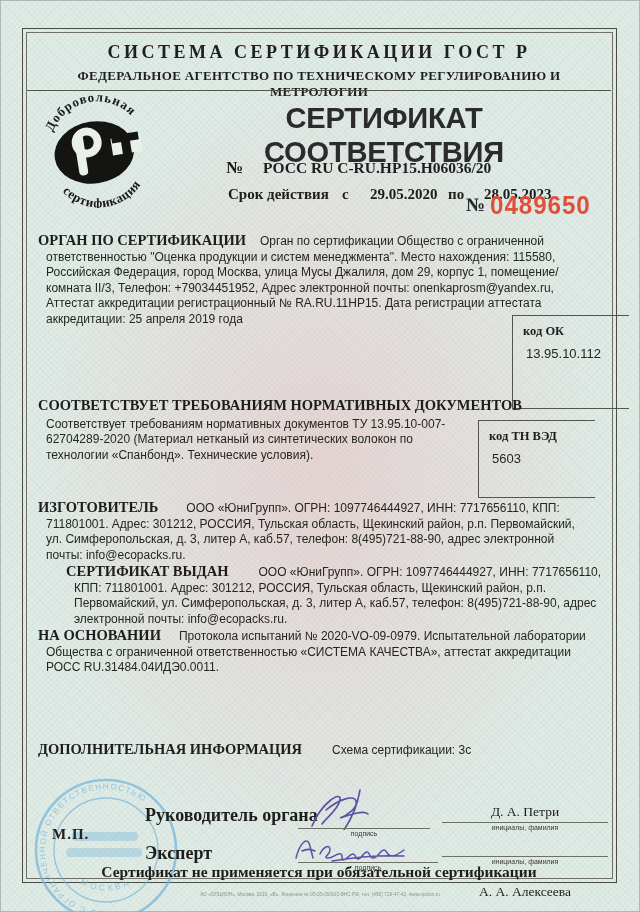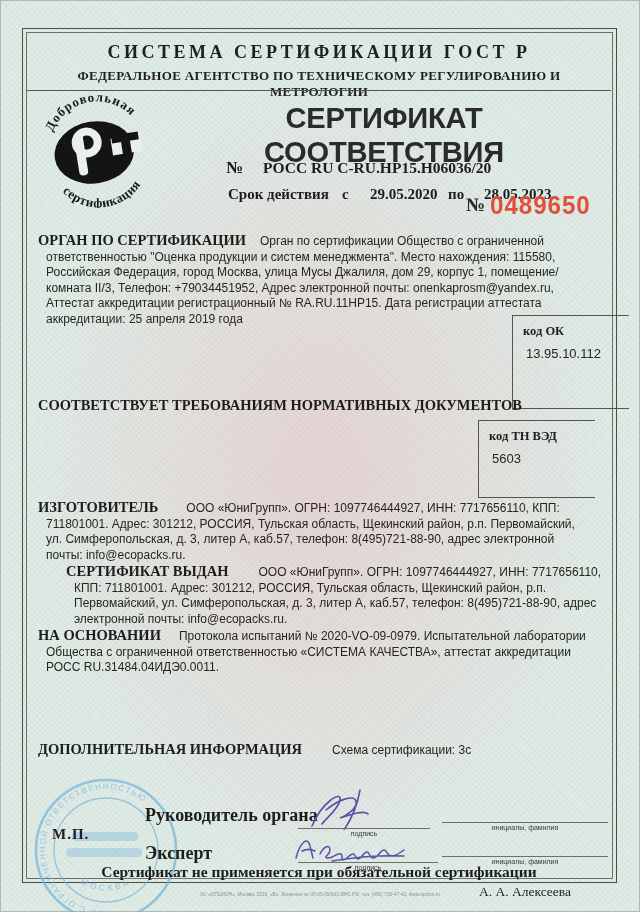--- a/index.html
+++ b/index.html
@@ -106,20 +106,23 @@
   <div class="abs sec" style="left:38px;top:231px;width:546px;">
     <p class="body"><span class="seclabel" style="margin-right:14px;">ОРГАН ПО СЕРТИФИКАЦИИ</span><span>Орган по сертификации Общество с ограниченной ответственностью "Оценка продукции и систем менеджмента". Место нахождения: 115580, Российская Федерация, город Москва, улица Мусы Джалиля, дом 29, корпус 1, помещение/комната II/3, Телефон: +79034451952, Адрес электронной почты: onenkaprosm@yandex.ru, Аттестат аккредитации регистрационный № RA.RU.11НР15. Дата регистрации аттестата аккредитации: 25 апреля 2019 года</span></p>
   </div>
 
   <div class="abs codebox" style="left:478px;top:315px;width:116px;height:92px;margin-left:34px;">
     <div class="codelabel">код ОК</div>
     <div class="codeval">13.95.10.112</div>
   </div>
 
   <div class="abs seclabel" style="left:38px;top:397px;margin-left:0;">СООТВЕТСТВУЕТ ТРЕБОВАНИЯМ НОРМАТИВНЫХ ДОКУМЕНТОВ</div>
+  <div class="abs sec" style="left:38px;top:417px;width:430px;">
+    <p class="body"><span>Соответствует требованиям нормативных документов ТУ 13.95.10-007-62704289-2020 (Материал нетканый из синтетических волокон по технологии «Спанбонд». Технические условия).</span></p>
+  </div>
   <div class="abs codebox" style="left:478px;top:420px;width:116px;height:76px;">
     <div class="codelabel">код ТН ВЭД</div>
     <div class="codeval">5603</div>
   </div>
 
   <div class="abs sec" style="left:38px;top:498px;width:549px;">
     <p class="body"><span class="seclabel" style="margin-right:28px;">ИЗГОТОВИТЕЛЬ</span><span>ООО «ЮниГрупп». ОГРН: 1097746444927, ИНН: 7717656110, КПП: 711801001. Адрес: 301212, РОССИЯ, Тульская область, Щекинский район, р.п. Первомайский, ул. Симферопольская, д. 3, литер А, каб.57, телефон: 8(495)721-88-90, адрес электронной почты: info@ecopacks.ru.</span></p>
   </div>
 
   <div class="abs sec" style="left:38px;top:562px;width:549px;margin-left:28px;">
@@ -157,20 +160,21 @@
   <div class="abs mp" style="left:52px;top:826px;">М.П.</div>
 
   <div class="abs rolelbl" style="left:145px;top:805px;">Руководитель органа</div>
   <div class="abs" style="left:298px;top:788px;width:130px;height:42px;">
     <svg width="130" height="42" viewBox="0 0 130 42">
       <path d="M14,38 C24,14 44,2 42,12 C40,22 28,30 24,36 M28,22 C40,12 56,6 58,13 C60,20 48,28 42,30 C54,26 66,22 70,26 M62,2 C60,14 54,30 46,42" fill="none" stroke="#5d51a5" stroke-width="1.6" stroke-linecap="round"></path>
     </svg>
   </div>
   <div class="abs sigline" style="left:298px;top:828px;width:132px;"></div>
   <div class="abs caption" style="left:298px;top:830px;width:132px;">подпись</div>
+  <div class="abs namelbl" style="left:442px;top:804px;width:166px;">Д. А. Петри</div>
   <div class="abs sigline" style="left:442px;top:822px;width:166px;"></div>
   <div class="abs caption" style="left:442px;top:824px;width:166px;">инициалы, фамилия</div>
 
   <div class="abs rolelbl" style="left:145px;top:843px;">Эксперт</div>
   <div class="abs" style="left:292px;top:834px;width:150px;height:28px;">
     <svg width="150" height="28" viewBox="0 0 150 28">
       <path d="M4,24 C8,8 16,2 18,12 L21,24 M10,17 C14,15 19,15 23,17 M28,20 c4,-8 10,-10 10,-4 c0,5 -7,7 -3,8 c6,1 10,-6 14,-4 c3,2 -1,6 2,6 c4,0 6,-6 10,-6 c3,0 2,5 5,5 c4,0 5,-7 9,-7 c3,0 2,6 6,6 c5,0 7,-8 11,-8 c3,0 3,6 7,6 c4,0 9,-3 13,-6 M40,27 c24,-4 50,-6 72,-5" fill="none" stroke="#5d51a5" stroke-width="1.5" stroke-linecap="round"></path>
     </svg>
   </div>
   <div class="abs sigline" style="left:298px;top:862px;width:140px;"></div>

